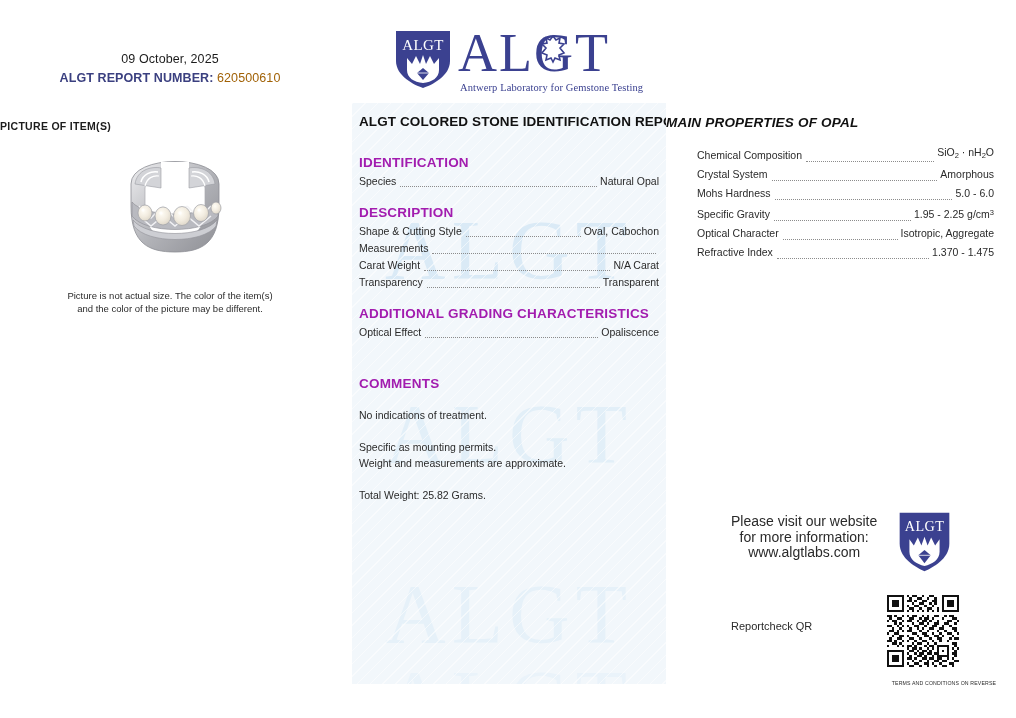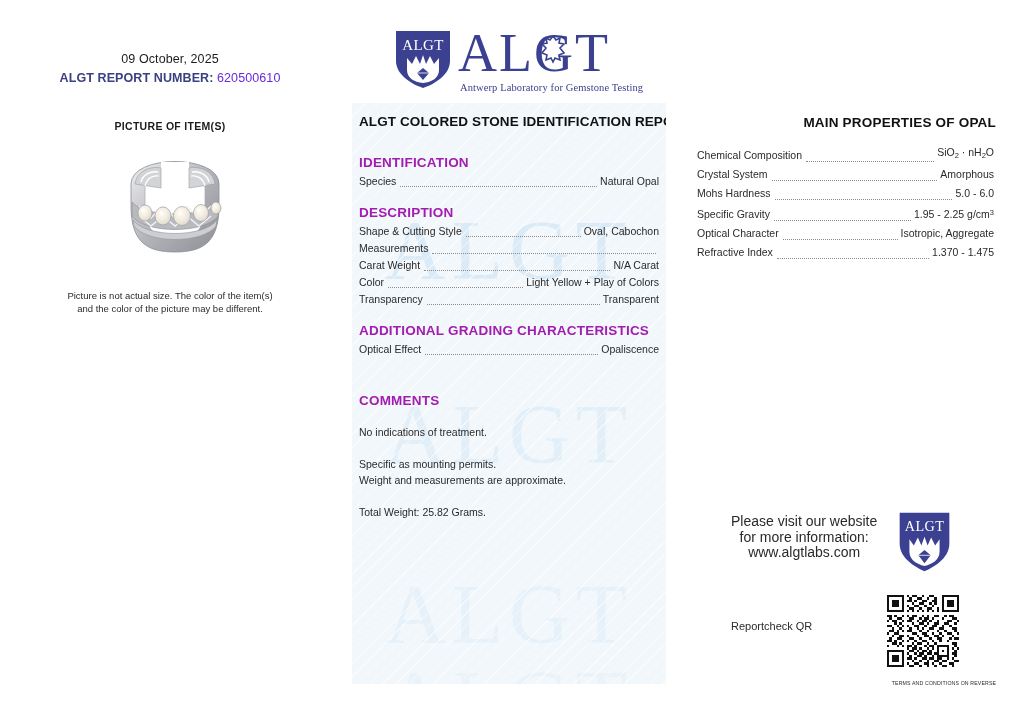--- a/index.html
+++ b/index.html
@@ -35,27 +35,27 @@
     text-align: center;
     font-size: 12.5px;
     white-space: nowrap;
   }
   .report-number-label {
     color: #3b4080;
     font-weight: bold;
     letter-spacing: 0.1px;
   }
   .report-number-value {
-    color: #6d28d9;
+    color: #a16207;
     letter-spacing: 0.1px;
   }
   .picture-caption-title {
     position: absolute;
     top: 120px; left: 0; width: 340px;
-    text-align: center;
+    text-align: left;
     font-size: 10.5px;
     font-weight: bold;
     color: #1c1c1c;
     letter-spacing: 0.3px;
   }
   .picture-box {
     position: absolute;
     top: 140px; left: 85px;
     width: 180px; height: 138px;
     background: #ffffff;
@@ -184,25 +184,26 @@
 
   
   .right-col {
     position: absolute;
     left: 666px; top: 0;
     width: 350px; height: 718px;
   }
   .props-title {
     position: absolute;
     top: 115px; left: 0; width: 330px;
-    text-align: right;
+    text-align: left;
     font-size: 13.5px;
     font-weight: bold;
     color: #111;
     letter-spacing: 0.2px;
+    font-style: italic;
   }
   .props-list {
     position: absolute;
     top: 143px; left: 31px;
     width: 297px;
   }
   .props-list .row { line-height: 19px; font-size: 10.5px; }
 
   .website-block {
     position: absolute;
@@ -382,25 +383,20 @@
       <span class="val">Oval, Cabochon</span>
     </div>
     <div class="row">
       <span class="lbl">Measurements</span>
       <span class="dots"></span>
     </div>
     <div class="row">
       <span class="lbl">Carat Weight</span>
       <span class="dots"></span>
       <span class="val">N/A Carat</span>
-    </div>
-    <div class="row">
-      <span class="lbl">Color</span>
-      <span class="dots"></span>
-      <span class="val">Light Yellow + Play of Colors</span>
     </div>
     <div class="row">
       <span class="lbl">Transparency</span>
       <span class="dots"></span>
       <span class="val">Transparent</span>
     </div>
 
     <div style="height:15px"></div>
     <div class="sec-title">ADDITIONAL GRADING CHARACTERISTICS</div>
     <div style="height:3px"></div>

